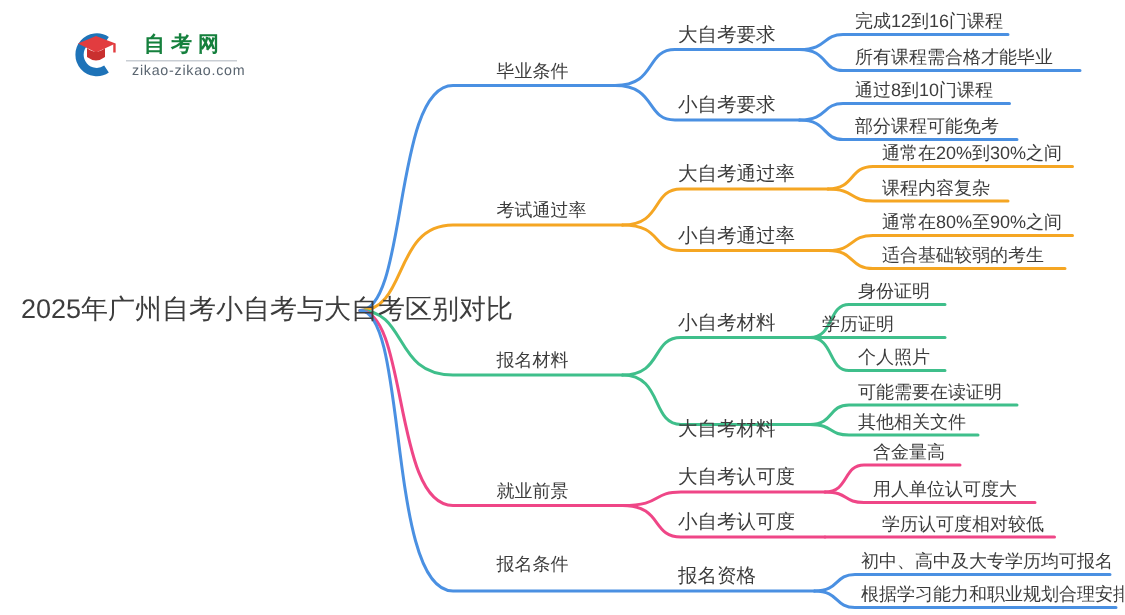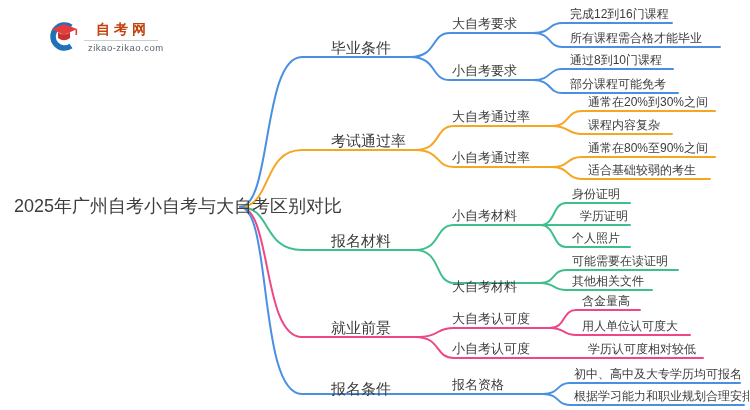--- a/index.html
+++ b/index.html
@@ -5,27 +5,27 @@
   html,body{margin:0;padding:0;background:#fff;}
   #canvas{
     position:relative;width:750px;height:410px;overflow:hidden;background:#ffffff;
     font-family:"Liberation Sans","DejaVu Sans",sans-serif;
   }
   #wires{position:absolute;left:0;top:0;width:750px;height:410px;}
   .node{
     position:absolute;white-space:nowrap;color:#3c3c3c;line-height:17px;
   }
   .root-label{font-size:18px;color:#3d3d3d;}
-  .b{font-size:15px;}
-  .c{font-size:13px;}
+  .b{font-size:12px;}
+  .c{font-size:13px;font-family:Liberation Mono, monospace;}
   .l{font-size:12px;}
   
   .logo{position:absolute;left:48px;top:20px;display:flex;align-items:flex-start;}
   .logo-text{margin-left:4px;display:flex;flex-direction:column;}
-  .logo-name{font-size:14px;font-weight:bold;color:#c2410c;letter-spacing:4px;padding-left:12px;line-height:18px;}
+  .logo-name{font-size:14px;font-weight:bold;color:#15803d;letter-spacing:4px;padding-left:12px;line-height:18px;}
   .logo-divider{height:1px;background:#c9ced4;width:74px;margin:2px 0 1px 0;}
   .logo-url{font-size:9.5px;color:#5a6570;letter-spacing:0.5px;padding-left:4px;}
 </style>
 </head>
 <body>
 
 <div id="canvas">
 
   <svg id="wires" viewBox="0 0 750 410" fill="none" stroke-width="2" stroke-linecap="round">
 
@@ -89,42 +89,42 @@
       <span class="logo-url">zikao-zikao.com</span>
     </div>
   </div>
 
   <span class="node root-label" style="left:14px;top:198px">2025年广州自考小自考与大自考区别对比</span>
 
   <span class="node b" style="left:331px;top:39px">毕业条件</span>
   <span class="node b" style="left:331px;top:132px">考试通过率</span>
   <span class="node b" style="left:331px;top:232px">报名材料</span>
   <span class="node b" style="left:331px;top:319px">就业前景</span>
-  <span class="node b" style="left:331px;top:380px">报名条件</span>
+  <span class="node b" style="left:331px;top:368px">报名条件</span>
 
   <span class="node c" style="left:452px;top:15px">大自考要求</span>
   <span class="node c" style="left:452px;top:62px">小自考要求</span>
   <span class="node c" style="left:452px;top:149px">小自考通过率</span>
   <span class="node c" style="left:452px;top:108px">大自考通过率</span>
   <span class="node c" style="left:452px;top:207px">小自考材料</span>
   <span class="node c" style="left:452px;top:278px">大自考材料</span>
   <span class="node c" style="left:452px;top:340px">小自考认可度</span>
   <span class="node c" style="left:452px;top:310px">大自考认可度</span>
   <span class="node c" style="left:452px;top:376px">报名资格</span>
 
   <span class="node l" style="left:570px;top:6px">完成12到16门课程</span>
   <span class="node l" style="left:570px;top:30px">所有课程需合格才能毕业</span>
   <span class="node l" style="left:570px;top:52px">通过8到10门课程</span>
   <span class="node l" style="left:570px;top:76px">部分课程可能免考</span>
   <span class="node l" style="left:588px;top:94px">通常在20%到30%之间</span>
   <span class="node l" style="left:588px;top:117px">课程内容复杂</span>
   <span class="node l" style="left:588px;top:140px">通常在80%至90%之间</span>
   <span class="node l" style="left:588px;top:162px">适合基础较弱的考生</span>
   <span class="node l" style="left:572px;top:186px">身份证明</span>
-  <span class="node l" style="left:580px;top:208px">学历证明</span>
+  <span class="node l" style="left:548px;top:208px">学历证明</span>
   <span class="node l" style="left:572px;top:230px">个人照片</span>
   <span class="node l" style="left:572px;top:253px">可能需要在读证明</span>
   <span class="node l" style="left:572px;top:273px">其他相关文件</span>
   <span class="node l" style="left:582px;top:293px">含金量高</span>
   <span class="node l" style="left:588px;top:341px">学历认可度相对较低</span>
   <span class="node l" style="left:582px;top:318px">用人单位认可度大</span>
   <span class="node l" style="left:574px;top:366px">初中、高中及大专学历均可报名</span>
   <span class="node l" style="left:574px;top:388px">根据学习能力和职业规划合理安排</span>
 
 </div>

